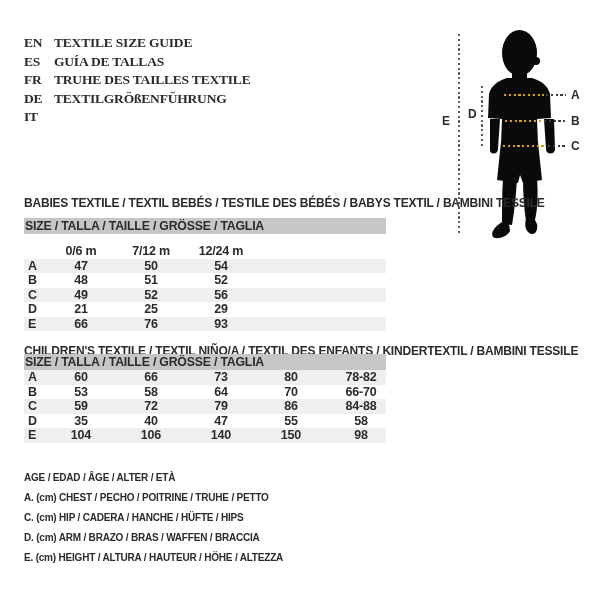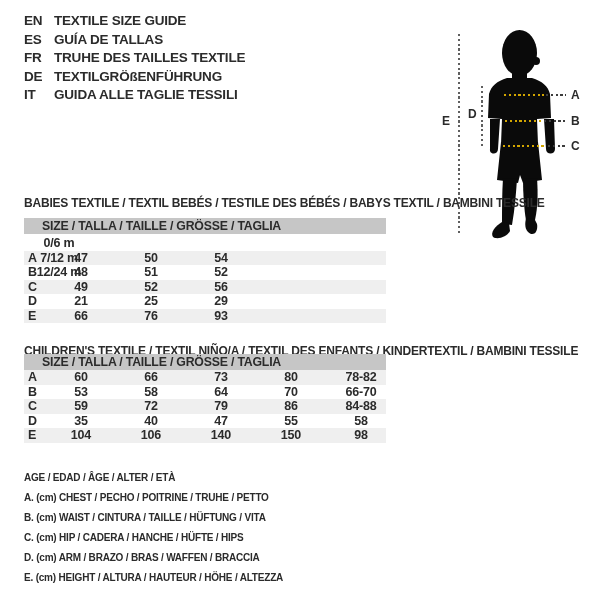--- a/index.html
+++ b/index.html
@@ -2,37 +2,37 @@
 <html><head>
 <meta charset="utf-8">
 <style>
   html,body { margin:0; padding:0; background:#fff; }
   .page {
     position:relative; width:600px; height:600px; background:#ffffff;
     font-family:"Liberation Sans", sans-serif; font-weight:700;
     color:#2b2b2b; letter-spacing:-0.2px; overflow:hidden;
   }
   
-  .lang-list { position:absolute; left:24px; top:12px; }
+  .lang-list { position:absolute; left:24px; top:34px;font-family:Liberation Serif, serif; }
   .lang-row  { display:flex; font-size:13.5px; line-height:18.5px; white-space:nowrap; }
   .lang-code { width:30px; }
   
   .section-title { position:absolute; font-size:12px; white-space:nowrap; }
   #babies-title   { left:24px; top:196px; }
   #children-title { left:24px; top:332px;margin-top:12px; }
   
   .size-table { position:absolute; width:362px; }
   #babies-table   { left:24px; top:218px; }
   #children-table { left:24px; top:354px; }
   .size-bar {
     height:16px; background:#c6c6c6; font-size:12.3px; line-height:16px;
-    padding-left:18px; white-space:nowrap;
+    padding-left:1px; white-space:nowrap;
   }
   .cols-row, .data-row { display:flex; height:14.5px; font-size:12.5px; line-height:14.5px; }
-  .cols-row  { margin-top:2px;flex-direction:column; }
+  .cols-row  { margin-top:10px; }
   .row-label { width:18px; padding-left:4px; flex:0 0 auto; }
   .cell      { width:70px; text-align:center; flex:0 0 auto; }
   .data-row.stripe { background:#efefef; }
   
   .legend { position:absolute; left:24px; top:468px; font-size:10px; line-height:20px; }
   .legend div { white-space:nowrap; }
   
   .silhouette-svg { position:absolute; left:485px; top:28px; }
   .dotline-h {
     position:absolute; height:2px;
@@ -61,21 +61,20 @@
       <div class="lang-row">
         <span class="lang-code">FR</span>
         <span class="lang-label">TRUHE DES TAILLES TEXTILE</span>
       </div>
       <div class="lang-row">
         <span class="lang-code">DE</span>
         <span class="lang-label">TEXTILGRÖßENFÜHRUNG</span>
       </div>
       <div class="lang-row">
         <span class="lang-code">IT</span>
-        <span class="lang-label">GUIDA ALLE TAGLIE TESSILI</span>
       </div>
     </div>
 
   <svg class="silhouette-svg" width="74" height="212" viewBox="0 0 74 212">
     <g fill="#0a0a0a">
       <ellipse cx="34.5" cy="25" rx="17.5" ry="23"></ellipse>
       <circle cx="51" cy="33" r="4"></circle>
       <rect x="27" y="42" width="15" height="14"></rect>
       <path d="M22 50 C 12 53, 6 58, 4 66 L 3 90 L 17 91 L 16 116 L 53 116 L 52 91 L 66 90 L 65 66 C 63 58, 57 53, 47 50 Z"></path>
       <path d="M5 91 L 15 91 L 13 121 C 13 127, 4 127, 5 121 Z"></path>
@@ -190,20 +189,19 @@
           <span class="cell">150</span>
           <span class="cell">98</span>
         </div>
       </div>
   </div>
 
   <div class="legend">
     <div>AGE / EDAD / ÂGE / ALTER / ETÀ</div>
     <div id="legend-items">
         <div>A. (cm) CHEST / PECHO / POITRINE / TRUHE / PETTO</div>
-        <div>B. (cm) WAIST / CINTURA / TAILLE / HÜFTUNG / VITA</div>
         <div>C. (cm) HIP / CADERA / HANCHE / HÜFTE / HIPS</div>
         <div>D. (cm) ARM / BRAZO / BRAS / WAFFEN / BRACCIA</div>
         <div>E. (cm) HEIGHT / ALTURA / HAUTEUR / HÖHE / ALTEZZA</div>
       </div>
   </div>
 
 </div>
 
 </body></html>

